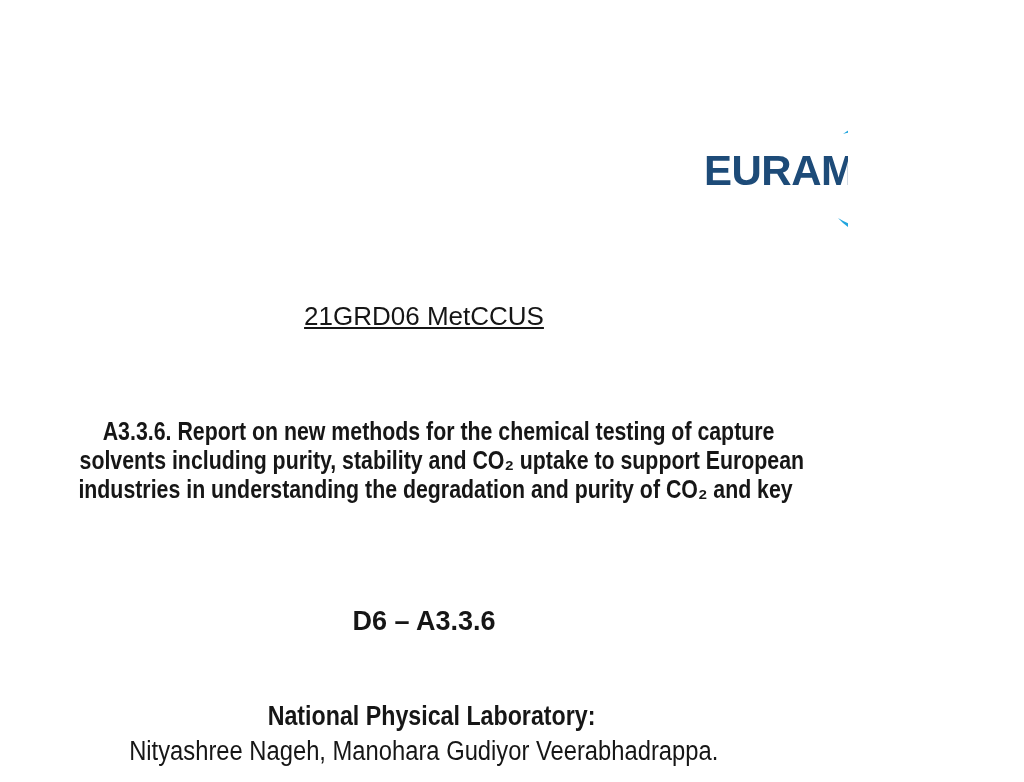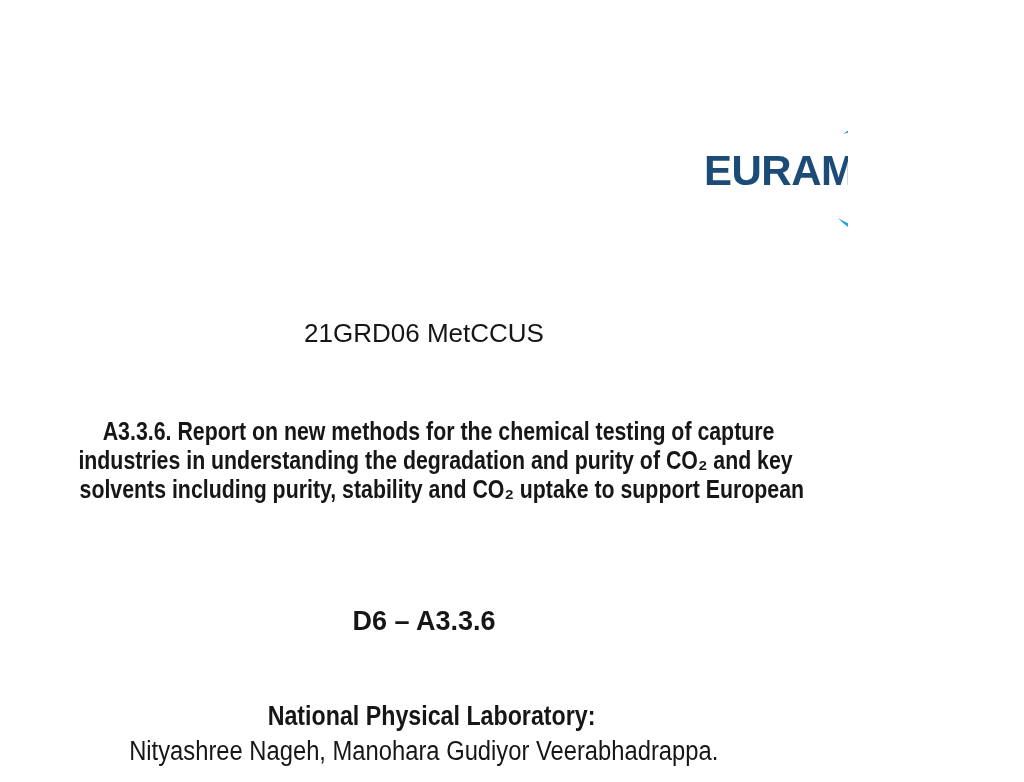--- a/index.html
+++ b/index.html
@@ -43,23 +43,24 @@
   
   .center-line {
     position: absolute;
     left: 0;
     width: 100%;
     text-align: center;
     white-space: nowrap;
     color: var(--ink);
   }
   .project-code {
-    top: 270px;
+    top: 253px;
     font-size: 26px;
     font-weight: normal;
+    text-decoration: underline;
   }
   .report-title {
     position: absolute;
     left: 0;
     top: 369px;
     width: 100%;
     text-align: right;
     font-size: 26px;
     font-weight: bold;
     line-height: 29px;
@@ -116,24 +117,24 @@
     </svg>
   </div>
 
   <div class="center-line project-code">21GRD06 MetCCUS</div>
 
   <div class="report-title">
     <div class="title-line">
       <span class="condensed-82">A3.3.6. Report on new methods for the chemical testing of capture</span>
     </div>
     <div class="title-line">
-      <span class="condensed-82">industries in understanding the degradation and purity of CO₂ and key</span>
+      <span class="condensed-82">solvents including purity, stability and CO₂ uptake to support European</span>
     </div>
     <div class="title-line">
-      <span class="condensed-82">solvents including purity, stability and CO₂ uptake to support European</span>
+      <span class="condensed-82">industries in understanding the degradation and purity of CO₂ and key</span>
     </div>
   </div>
 
   <div class="center-line deliverable-code">D6 – A3.3.6</div>
 
   <div class="center-line institution">
     <span class="condensed-86">National Physical Laboratory:</span>
   </div>
 
   <div class="center-line author-names">

